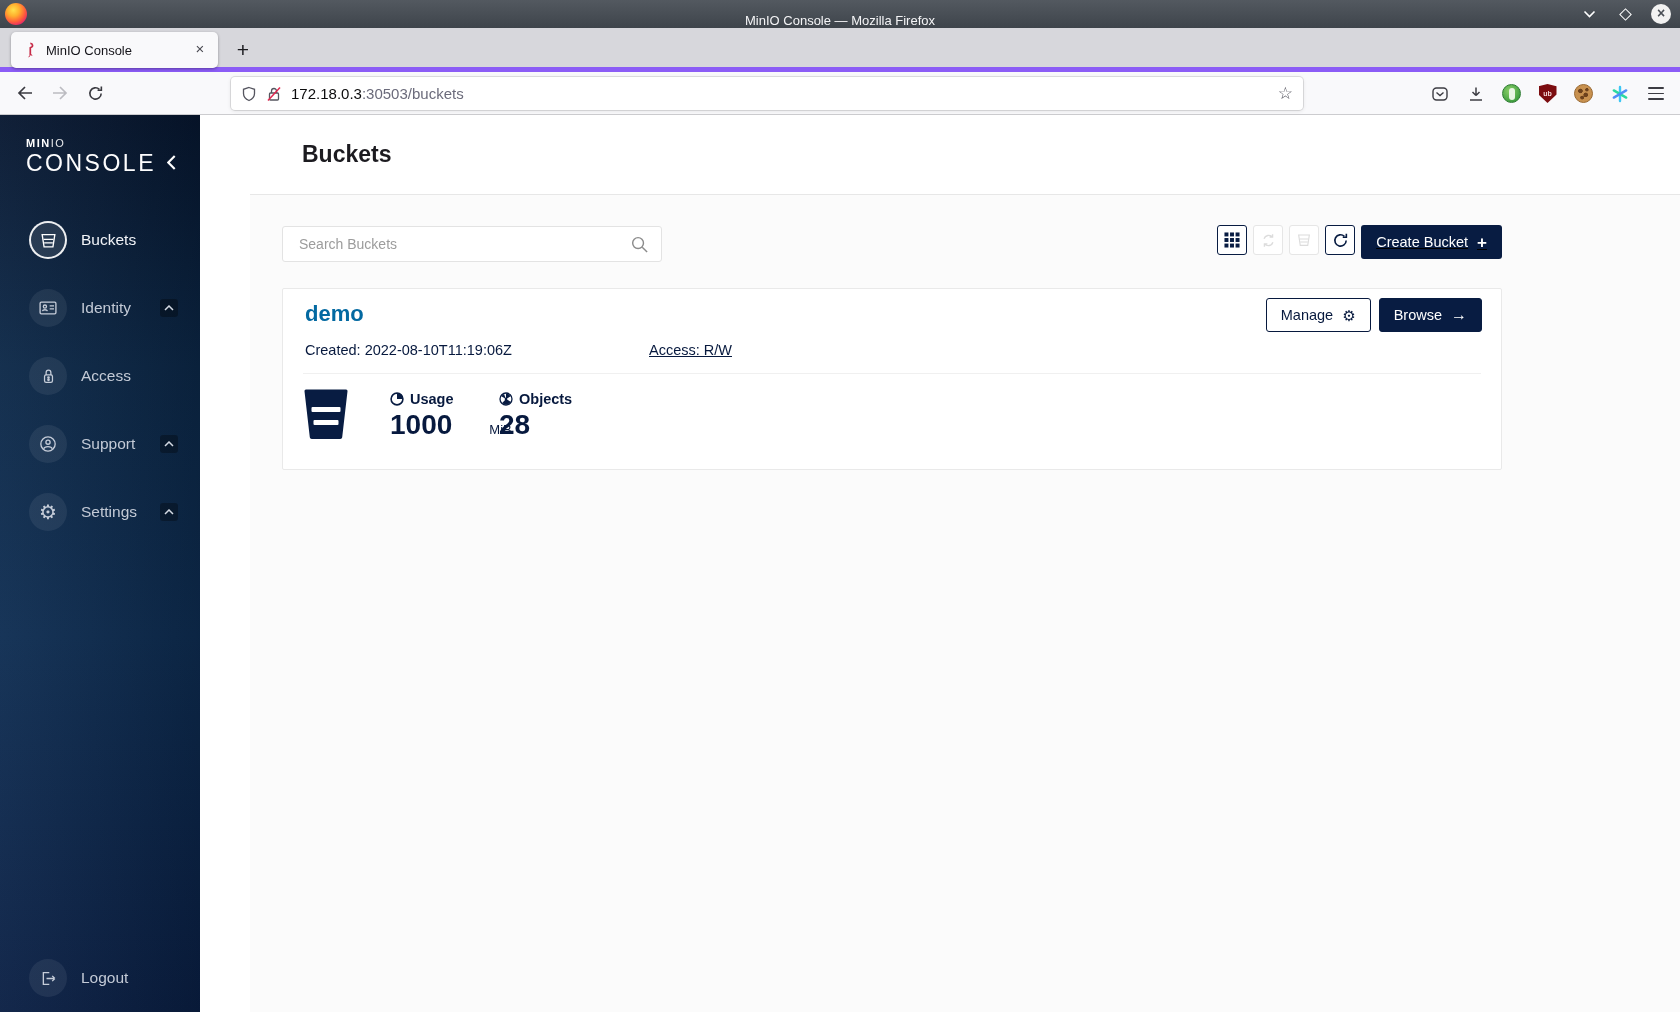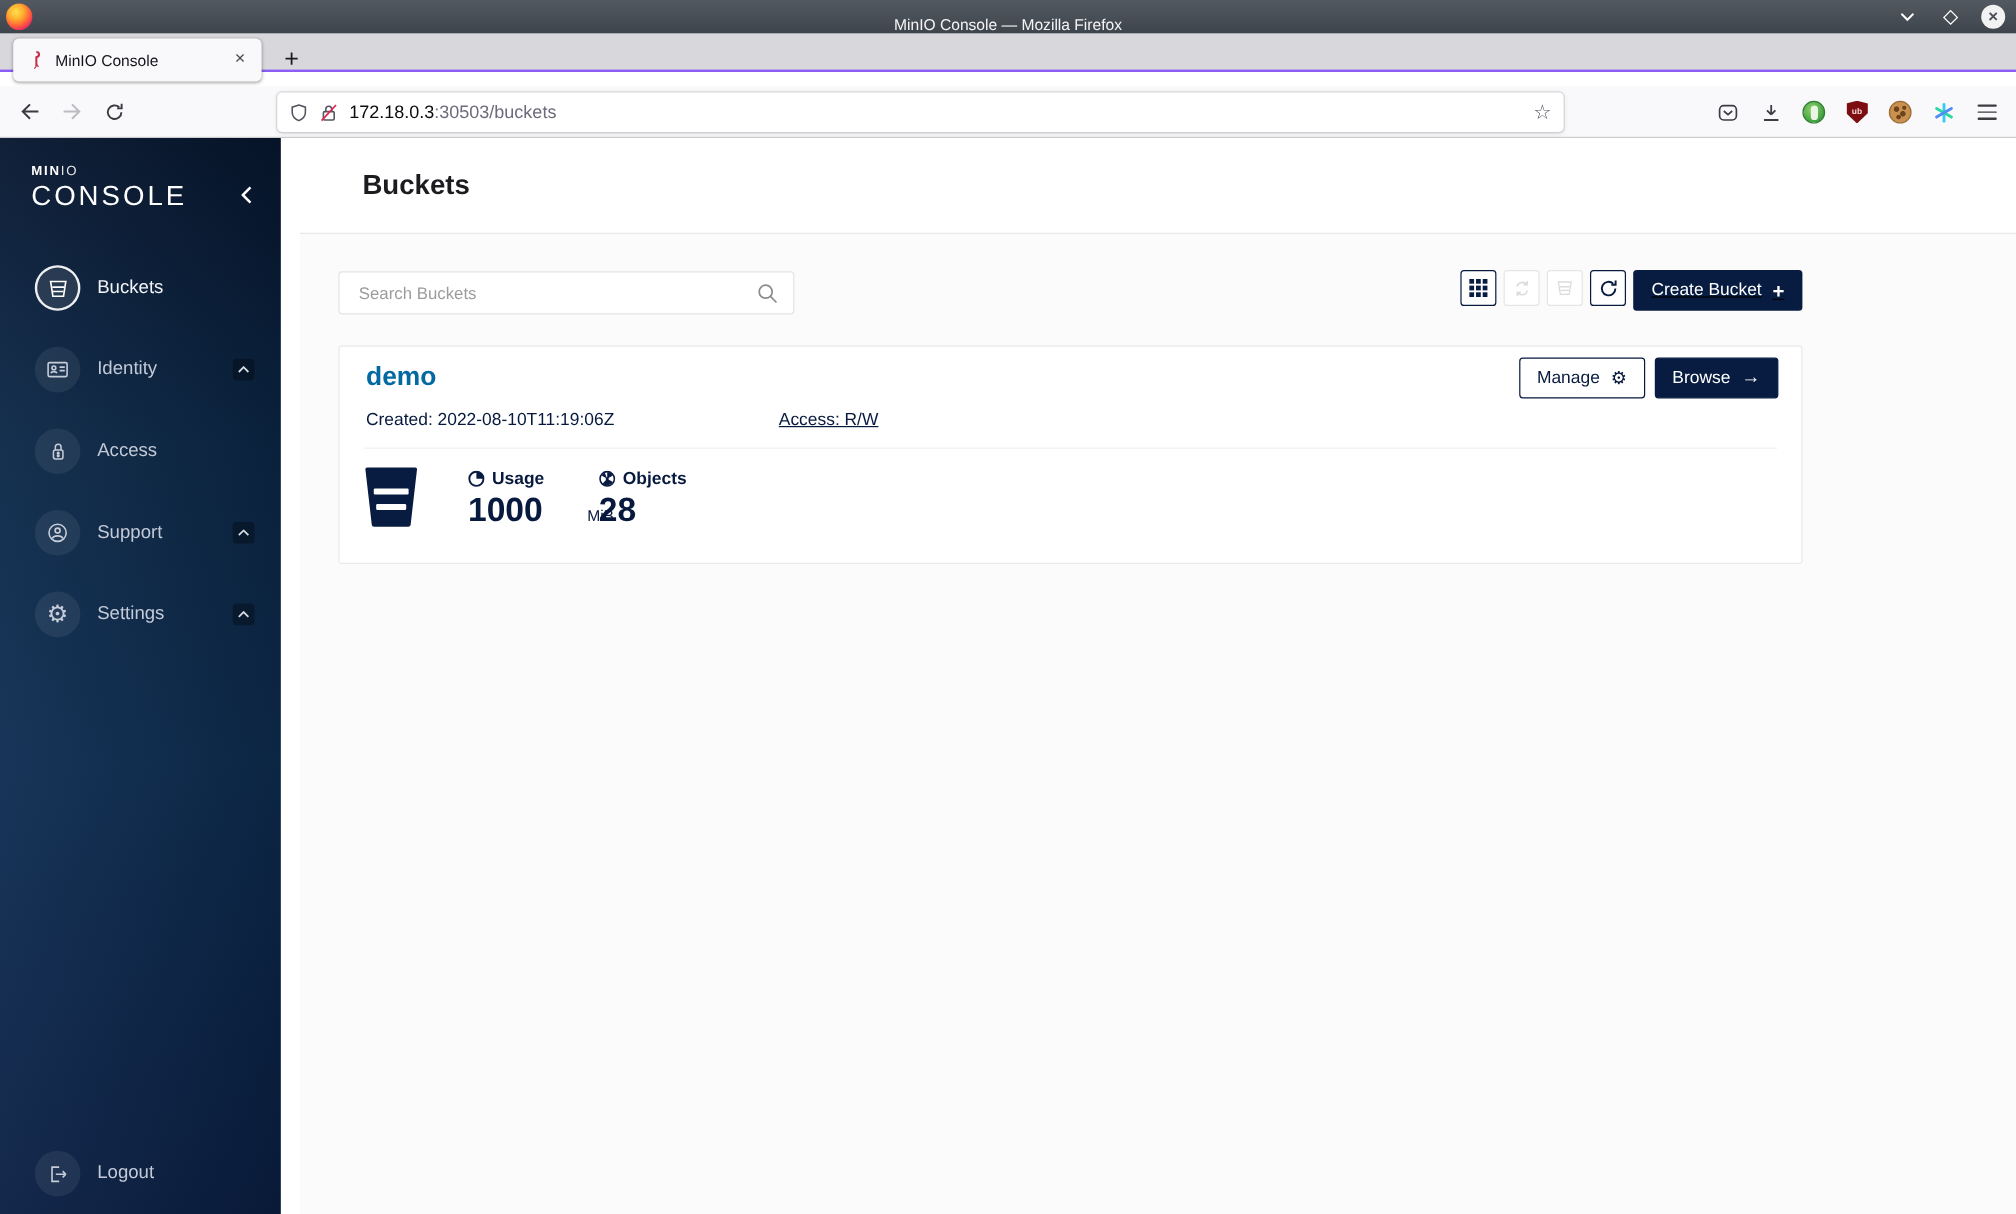--- a/index.html
+++ b/index.html
@@ -13,22 +13,22 @@
   .ff-logo { position:absolute; left:5px; top:3px; width:22px; height:22px; border-radius:50%;
     background:radial-gradient(circle at 38% 32%, #ffe14d 0%, #ffb02e 30%, #ff5e3a 58%, #e3236d 80%, #951f87 100%); }
   .win-title { flex:1; text-align:center; color:#f4f4f6; font-size:13px; }
   .win-controls { position:absolute; right:8px; top:0; height:28px; display:flex; align-items:center; gap:14px; }
   .wc { width:22px; height:22px; display:flex; align-items:center; justify-content:center; cursor:default; }
   .wc-max-glyph { width:9px; height:9px; border:1.5px solid #fff; transform:rotate(45deg); }
   .wc-close-glyph { width:20px; height:20px; border-radius:50%; background:#f2f2f2; color:#4a4f56;
     font-size:14px; line-height:19px; text-align:center; font-weight:bold; }
 
   
-  .tabbar { position:absolute; top:28px; left:0; width:100%; height:32px; background:#d7d7dc;
-    border-bottom:2px solid #8b5cf6; }
+  .tabbar { position:absolute; top:28px; left:0; width:100%; height:44px; background:#d7d7dc;
+    border-bottom:5px solid #8b5cf6; }
   .tab { position:absolute; left:11px; top:4px; width:207px; height:36px; background:#f9f9fb;
     border-radius:5px; box-shadow:0 1px 3px rgba(0,0,0,.35); display:flex; align-items:center; padding:0 8px 0 12px; }
   .favicon { width:14px; height:16px; margin-right:9px; flex:none; }
   .tab-title { flex:1; font-size:13px; color:#15141a; white-space:nowrap; overflow:hidden; }
   .tab-close { width:20px; height:20px; text-align:center; line-height:18px; font-size:15px; color:#4a4a52; border-radius:3px; }
   .new-tab { position:absolute; left:228px; top:7px; width:30px; height:30px; border:none; background:transparent;
     font-size:21px; font-weight:300; color:#1b1b1f; border-radius:4px; display:flex; align-items:center; justify-content:center; }
 
   
   .navbar { position:absolute; top:72px; left:0; width:100%; height:43px; background:#f9f9fb; border-bottom:1px solid #cccccf; }
@@ -52,21 +52,21 @@
     radial-gradient(circle at 32% 35%, #6e421c 2px, transparent 2.6px),
     radial-gradient(circle at 63% 58%, #6e421c 2px, transparent 2.6px),
     radial-gradient(circle at 42% 74%, #6e421c 1.6px, transparent 2.2px),
     radial-gradient(circle at 70% 28%, #6e421c 1.4px, transparent 2px), #c8914f;
     border:1px solid #9a6a33; }
   .hamburger { display:flex; flex-direction:column; gap:3.5px; }
   .hamburger span { display:block; width:16px; height:1.8px; background:#3c3c43; border-radius:1px; }
 
   
   .app { position:absolute; top:115px; left:0; width:100%; bottom:0; }
-  .sidebar { position:absolute; left:0; top:0; width:234px; height:100%;
+  .sidebar { position:absolute; left:0; top:0; width:200px; height:100%;
     background:linear-gradient(to right, rgba(255,255,255,.04), rgba(0,0,0,.18)),
                linear-gradient(to bottom, #071730 0%, #0c2848 28%, #0e2d52 58%, #0a1f44 100%);padding-left:36px; }
   .brand { position:absolute; left:26px; top:22px; color:#fff; }
   .brand-top { font-size:11px; letter-spacing:1.5px; }
   .brand-top .b1 { font-weight:bold; }
   .brand-top .b2 { font-weight:400; opacity:.9; }
   .brand-sub { font-size:23px; font-weight:300; letter-spacing:2.5px; margin-top:1px; color:#fdfdfe; }
   .collapse-btn { position:absolute; right:20px; top:38px; width:18px; height:18px; display:flex; align-items:center; justify-content:center; }
 
   .nav-list { position:absolute; top:91px; left:0; width:100%; }

